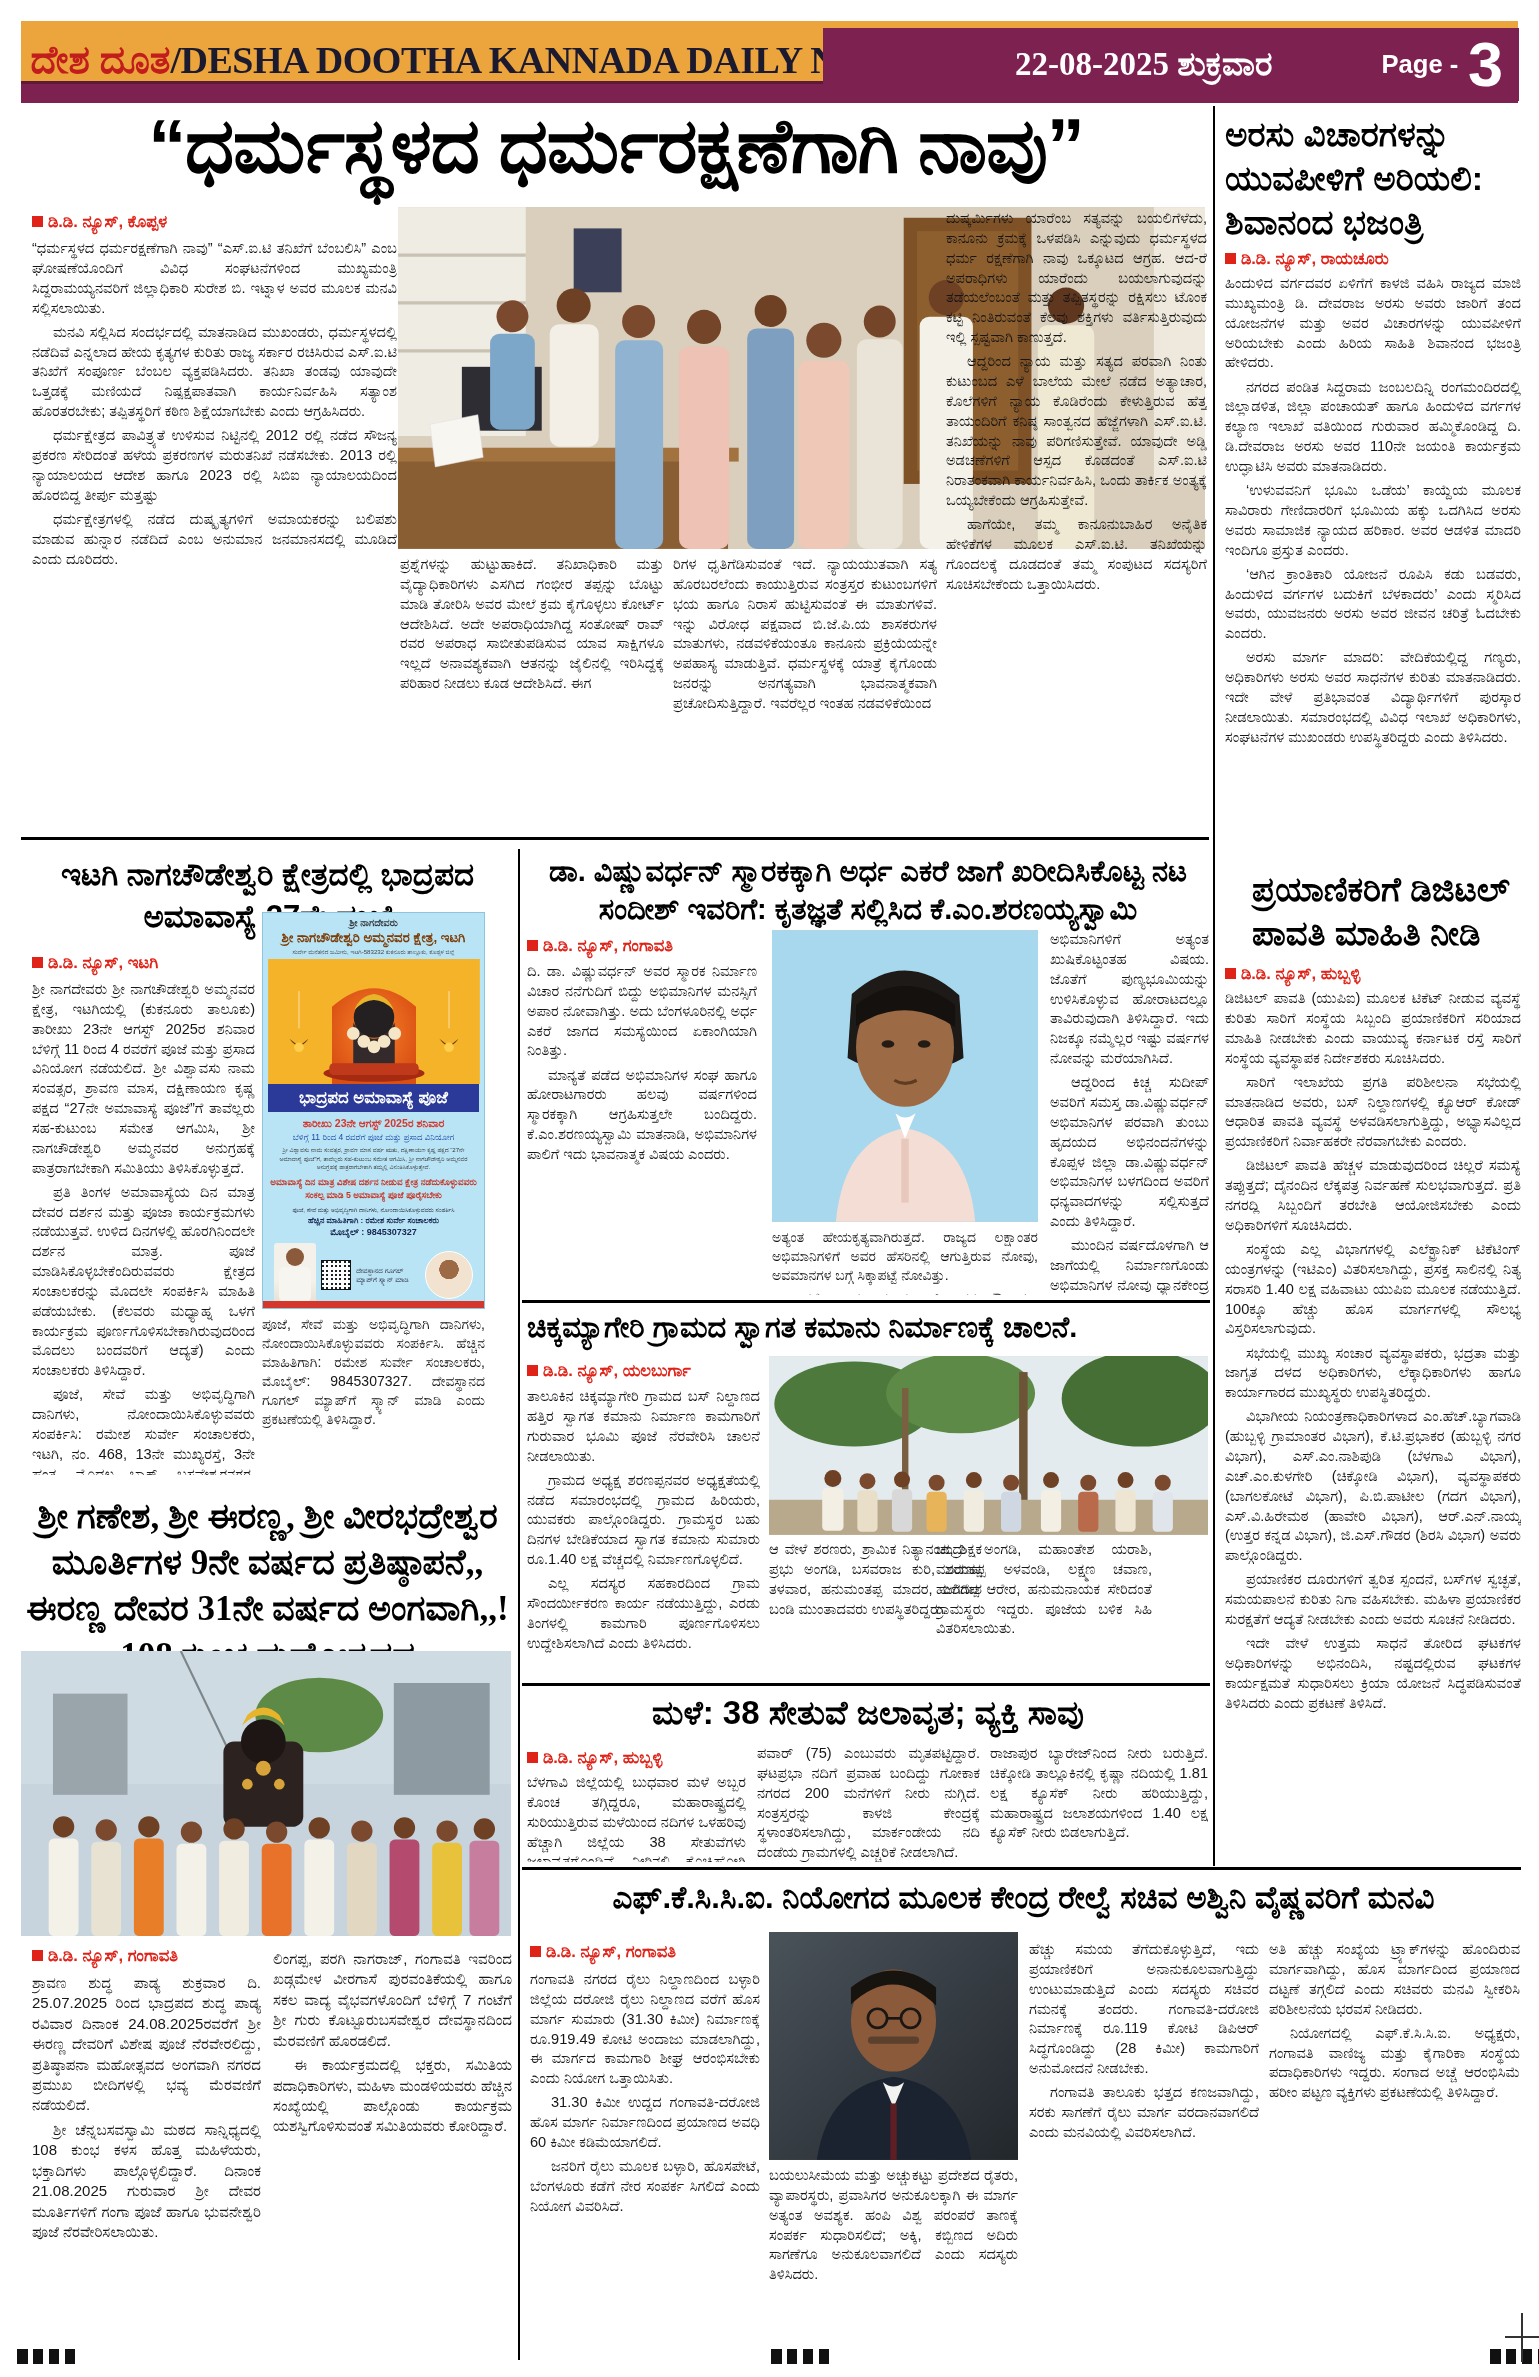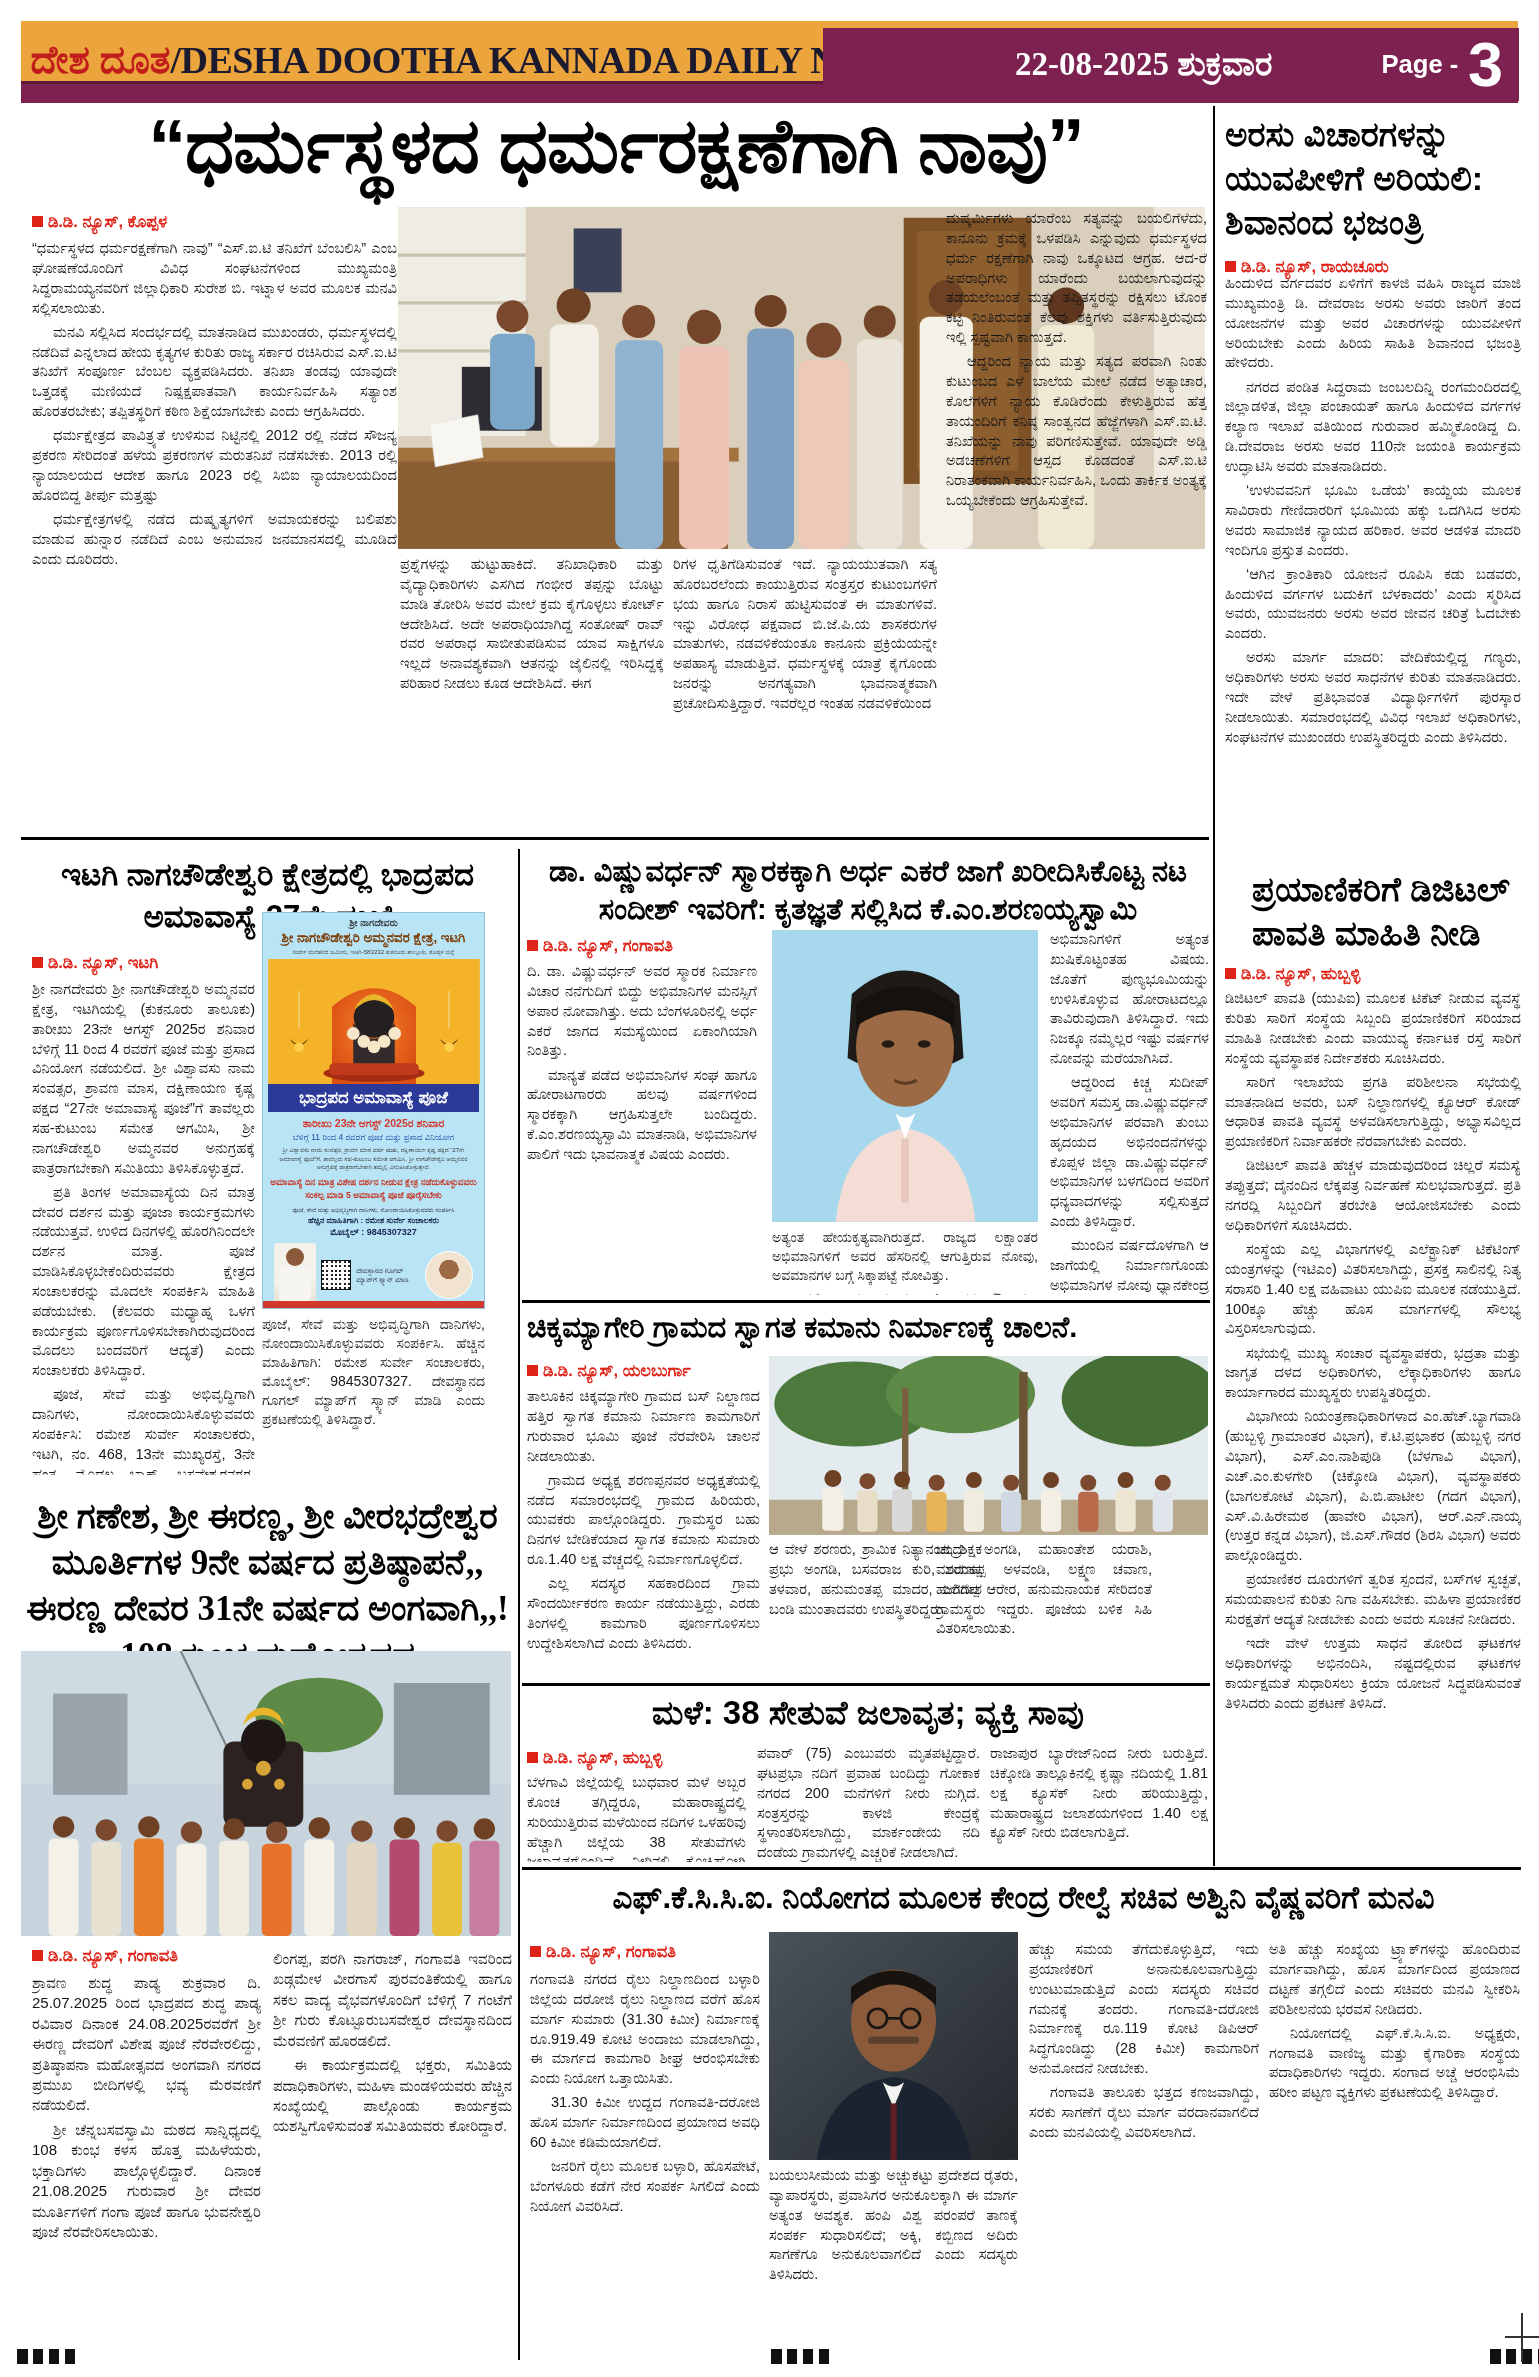--- a/index.html
+++ b/index.html
@@ -135,26 +135,27 @@
 
   <div class="abs body-col" style="left:400px;top:555px;width:264px;height:279px;">
     <p class="nofirst">ಪ್ರಶ್ನೆಗಳನ್ನು ಹುಟ್ಟುಹಾಕಿದೆ. ತನಿಖಾಧಿಕಾರಿ ಮತ್ತು ವೈದ್ಯಾಧಿಕಾರಿಗಳು ಎಸಗಿದ ಗಂಭೀರ ತಪ್ಪನ್ನು ಬೊಟ್ಟು ಮಾಡಿ ತೋರಿಸಿ ಅವರ ಮೇಲೆ ಕ್ರಮ ಕೈಗೊಳ್ಳಲು ಕೋರ್ಟ್ ಆದೇಶಿಸಿದೆ. ಅದೇ ಅಪರಾಧಿಯಾಗಿದ್ದ ಸಂತೋಷ್ ರಾವ್ ರವರ ಅಪರಾಧ ಸಾಬೀತುಪಡಿಸುವ ಯಾವ ಸಾಕ್ಷಿಗಳೂ ಇಲ್ಲದೆ ಅನಾವಶ್ಯಕವಾಗಿ ಆತನನ್ನು ಜೈಲಿನಲ್ಲಿ ಇರಿಸಿದ್ದಕ್ಕೆ ಪರಿಹಾರ ನೀಡಲು ಕೂಡ ಆದೇಶಿಸಿದೆ. ಈಗ</p>
   </div>
   <div class="abs body-col" style="left:673px;top:555px;width:264px;height:279px;">
     <p class="nofirst">ರಿಗಳ ಧೃತಿಗೆಡಿಸುವಂತೆ ಇದೆ. ನ್ಯಾಯಯುತವಾಗಿ ಸತ್ಯ ಹೊರಬರಲೆಂದು ಕಾಯುತ್ತಿರುವ ಸಂತ್ರಸ್ತರ ಕುಟುಂಬಗಳಿಗೆ ಭಯ ಹಾಗೂ ನಿರಾಸೆ ಹುಟ್ಟಿಸುವಂತೆ ಈ ಮಾತುಗಳಿವೆ. ಇನ್ನು ವಿರೋಧ ಪಕ್ಷವಾದ ಬಿ.ಜೆ.ಪಿ.ಯ ಶಾಸಕರುಗಳ ಮಾತುಗಳು, ನಡವಳಿಕೆಯಂತೂ ಕಾನೂನು ಪ್ರಕ್ರಿಯೆಯನ್ನೇ ಅಪಹಾಸ್ಯ ಮಾಡುತ್ತಿವೆ. ಧರ್ಮಸ್ಥಳಕ್ಕೆ ಯಾತ್ರೆ ಕೈಗೊಂಡು ಜನರನ್ನು ಅನಗತ್ಯವಾಗಿ ಭಾವನಾತ್ಮಕವಾಗಿ ಪ್ರಚೋದಿಸುತ್ತಿದ್ದಾರೆ. ಇವರೆಲ್ಲರ ಇಂತಹ ನಡವಳಿಕೆಯಿಂದ</p>
   </div>
   <div class="abs body-col" style="left:946px;top:209px;width:261px;height:625px;">
     <p class="nofirst">ದುಷ್ಕರ್ಮಿಗಳು ಯಾರೆಂಬ ಸತ್ಯವನ್ನು ಬಯಲಿಗೆಳೆದು, ಕಾನೂನು ಕ್ರಮಕ್ಕೆ ಒಳಪಡಿಸಿ ಎನ್ನುವುದು ಧರ್ಮಸ್ಥಳದ ಧರ್ಮ ರಕ್ಷಣೆಗಾಗಿ ನಾವು ಒಕ್ಕೂಟದ ಆಗ್ರಹ. ಆದ-ರೆ ಅಪರಾಧಿಗಳು ಯಾರೆಂದು ಬಯಲಾಗುವುದನ್ನು ತಡೆಯಲೆಂಬಂತೆ ಮತ್ತು ತಪ್ಪಿತಸ್ಥರನ್ನು ರಕ್ಷಿಸಲು ಟೊಂಕ ಕಟ್ಟಿ ನಿಂತಿರುವಂತೆ ಕೆಲವು ಶಕ್ತಿಗಳು ವರ್ತಿಸುತ್ತಿರುವುದು ಇಲ್ಲಿ ಸ್ಪಷ್ಟವಾಗಿ ಕಾಣುತ್ತದೆ.</p>
     <p>ಆದ್ದರಿಂದ ನ್ಯಾಯ ಮತ್ತು ಸತ್ಯದ ಪರವಾಗಿ ನಿಂತು ಕುಟುಂಬದ ಎಳೆ ಬಾಲೆಯ ಮೇಲೆ ನಡೆದ ಅತ್ಯಾಚಾರ, ಕೊಲೆಗಳಿಗೆ ನ್ಯಾಯ ಕೊಡಿರೆಂದು ಕೇಳುತ್ತಿರುವ ಹೆತ್ತ ತಾಯಂದಿರಿಗೆ ಕನಿಷ್ಠ ಸಾಂತ್ವನದ ಹೆಜ್ಜೆಗಳಾಗಿ ಎಸ್.ಐ.ಟಿ. ತನಿಖೆಯನ್ನು ನಾವು ಪರಿಗಣಿಸುತ್ತೇವೆ. ಯಾವುದೇ ಅಡ್ಡಿ ಅಡಚಣೆಗಳಿಗೆ ಆಸ್ಪದ ಕೊಡದಂತೆ ಎಸ್.ಐ.ಟಿ ನಿರಾತಂಕವಾಗಿ ಕಾರ್ಯನಿರ್ವಹಿಸಿ, ಒಂದು ತಾರ್ಕಿಕ ಅಂತ್ಯಕ್ಕೆ ಒಯ್ಯಬೇಕೆಂದು ಆಗ್ರಹಿಸುತ್ತೇವೆ.</p>
+    <p>ಹಾಗೆಯೇ, ತಮ್ಮ ಕಾನೂನುಬಾಹಿರ ಅನೈತಿಕ ಹೇಳಿಕೆಗಳ ಮೂಲಕ ಎಸ್.ಐ.ಟಿ. ತನಿಖೆಯನ್ನು ಗೊಂದಲಕ್ಕೆ ದೂಡದಂತೆ ತಮ್ಮ ಸಂಪುಟದ ಸದಸ್ಯರಿಗೆ ಸೂಚಿಸಬೇಕೆಂದು ಒತ್ತಾಯಿಸಿದರು.</p>
   </div>
 
   <div class="vr" style="left:1213px;top:106px;height:1760px;"></div>
 
   <div class="abs headline h-1" style="left:1225px;top:112px;width:296px;">ಅರಸು ವಿಚಾರಗಳನ್ನು ಯುವಪೀಳಿಗೆ ಅರಿಯಲಿ: ಶಿವಾನಂದ ಭಜಂತ್ರಿ</div>
-  <div class="abs" style="left:1225px;top:257px;">
+  <div class="abs" style="left:1225px;top:249px;">
     <span class="byline"><i class="sq"></i><span>ಡಿ.ಡಿ. ನ್ಯೂಸ್, ರಾಯಚೂರು</span></span>
   </div>
   <div class="abs body-col" style="left:1225px;top:274px;width:296px;height:558px;">
     <p class="nofirst">ಹಿಂದುಳಿದ ವರ್ಗದವರ ಏಳಿಗೆಗೆ ಕಾಳಜಿ ವಹಿಸಿ ರಾಜ್ಯದ ಮಾಜಿ ಮುಖ್ಯಮಂತ್ರಿ ಡಿ. ದೇವರಾಜ ಅರಸು ಅವರು ಜಾರಿಗೆ ತಂದ ಯೋಜನೆಗಳ ಮತ್ತು ಅವರ ವಿಚಾರಗಳನ್ನು ಯುವಪೀಳಿಗೆ ಅರಿಯಬೇಕು ಎಂದು ಹಿರಿಯ ಸಾಹಿತಿ ಶಿವಾನಂದ ಭಜಂತ್ರಿ ಹೇಳಿದರು.</p>
     <p>ನಗರದ ಪಂಡಿತ ಸಿದ್ದರಾಮ ಜಂಬಲದಿನ್ನಿ ರಂಗಮಂದಿರದಲ್ಲಿ ಜಿಲ್ಲಾಡಳಿತ, ಜಿಲ್ಲಾ ಪಂಚಾಯತ್ ಹಾಗೂ ಹಿಂದುಳಿದ ವರ್ಗಗಳ ಕಲ್ಯಾಣ ಇಲಾಖೆ ವತಿಯಿಂದ ಗುರುವಾರ ಹಮ್ಮಿಕೊಂಡಿದ್ದ ದಿ. ಡಿ.ದೇವರಾಜ ಅರಸು ಅವರ 110ನೇ ಜಯಂತಿ ಕಾರ್ಯಕ್ರಮ ಉದ್ಘಾಟಿಸಿ ಅವರು ಮಾತನಾಡಿದರು.</p>
     <p>‘ಉಳುವವನಿಗೆ ಭೂಮಿ ಒಡೆಯ’ ಕಾಯ್ದೆಯ ಮೂಲಕ ಸಾವಿರಾರು ಗೇಣಿದಾರರಿಗೆ ಭೂಮಿಯ ಹಕ್ಕು ಒದಗಿಸಿದ ಅರಸು ಅವರು ಸಾಮಾಜಿಕ ನ್ಯಾಯದ ಹರಿಕಾರ. ಅವರ ಆಡಳಿತ ಮಾದರಿ ಇಂದಿಗೂ ಪ್ರಸ್ತುತ ಎಂದರು.</p>
     <p>‘ಆಗಿನ ಕ್ರಾಂತಿಕಾರಿ ಯೋಜನೆ ರೂಪಿಸಿ ಕಡು ಬಡವರು, ಹಿಂದುಳಿದ ವರ್ಗಗಳ ಬದುಕಿಗೆ ಬೆಳಕಾದರು’ ಎಂದು ಸ್ಮರಿಸಿದ ಅವರು, ಯುವಜನರು ಅರಸು ಅವರ ಜೀವನ ಚರಿತ್ರೆ ಓದಬೇಕು ಎಂದರು.</p>
     <p>ಅರಸು ಮಾರ್ಗ ಮಾದರಿ: ವೇದಿಕೆಯಲ್ಲಿದ್ದ ಗಣ್ಯರು, ಅಧಿಕಾರಿಗಳು ಅರಸು ಅವರ ಸಾಧನೆಗಳ ಕುರಿತು ಮಾತನಾಡಿದರು. ಇದೇ ವೇಳೆ ಪ್ರತಿಭಾವಂತ ವಿದ್ಯಾರ್ಥಿಗಳಿಗೆ ಪುರಸ್ಕಾರ ನೀಡಲಾಯಿತು. ಸಮಾರಂಭದಲ್ಲಿ ವಿವಿಧ ಇಲಾಖೆ ಅಧಿಕಾರಿಗಳು, ಸಂಘಟನೆಗಳ ಮುಖಂಡರು ಉಪಸ್ಥಿತರಿದ್ದರು ಎಂದು ತಿಳಿಸಿದರು.</p>
   </div>
 

